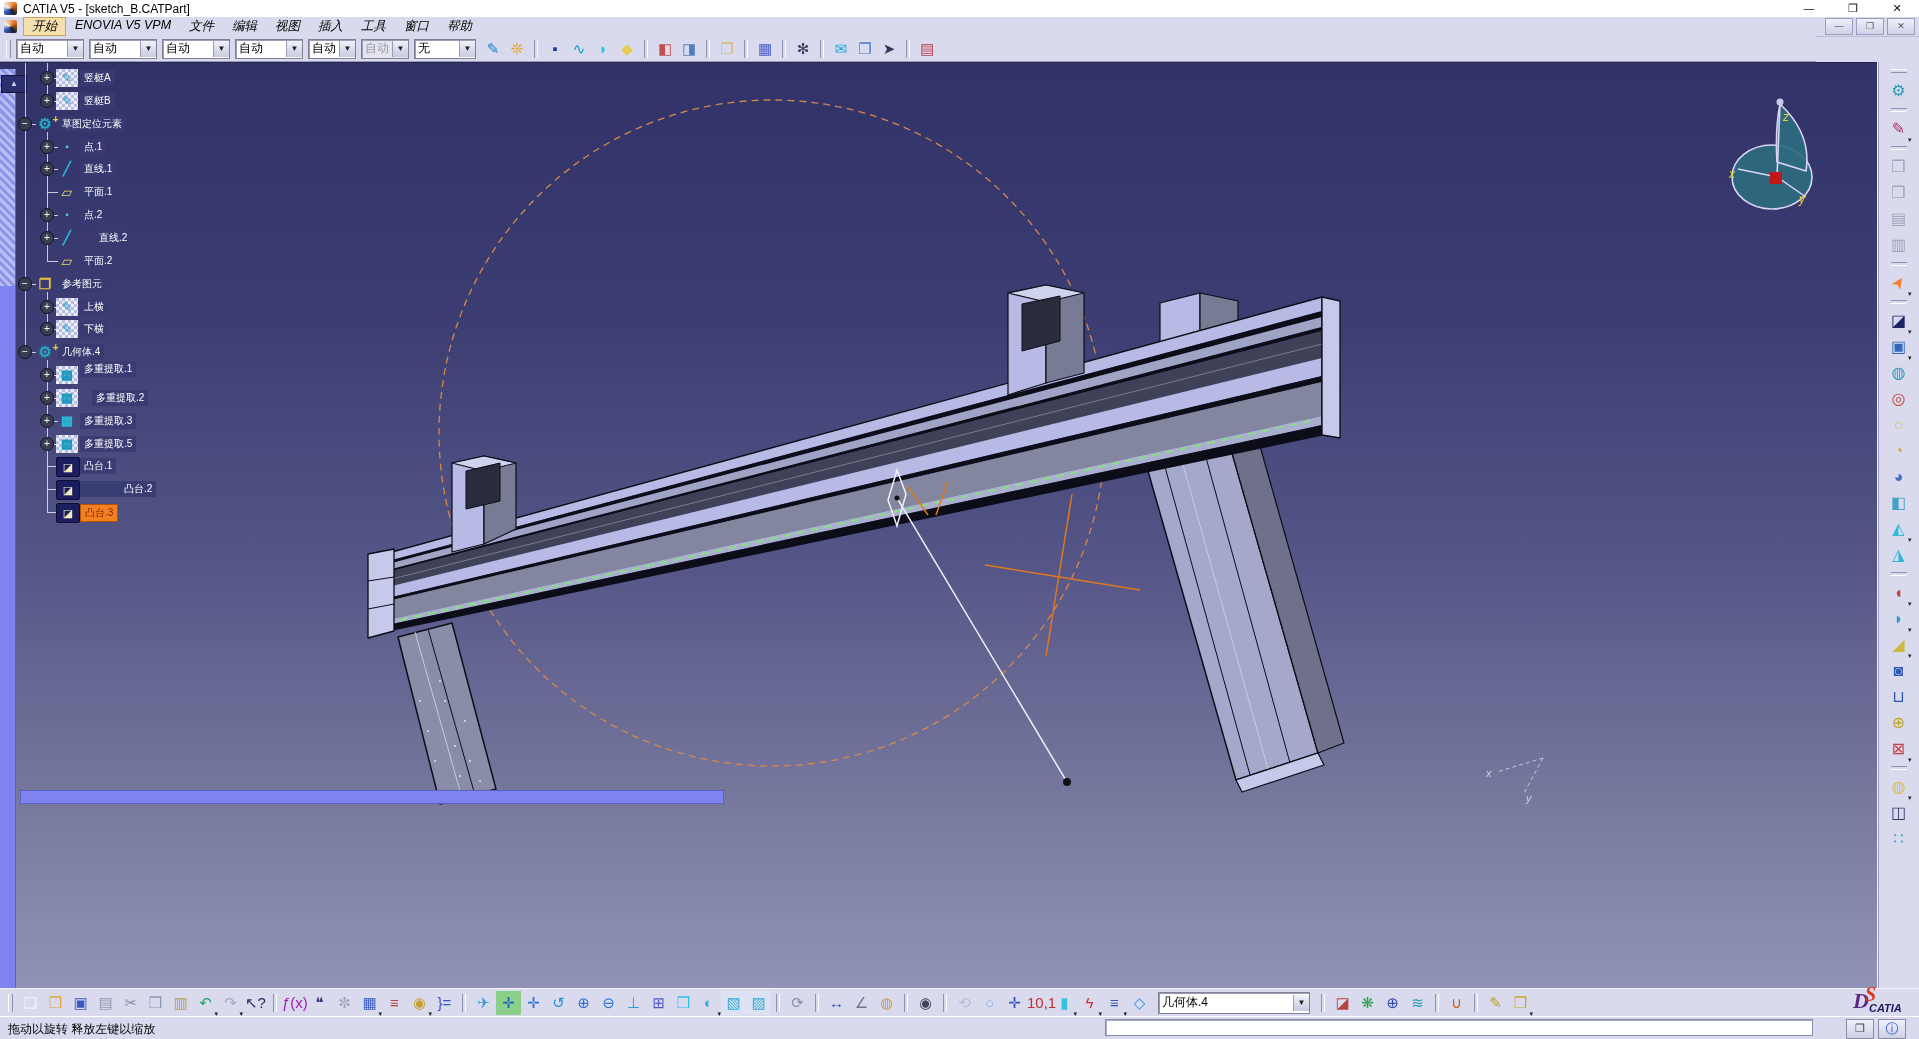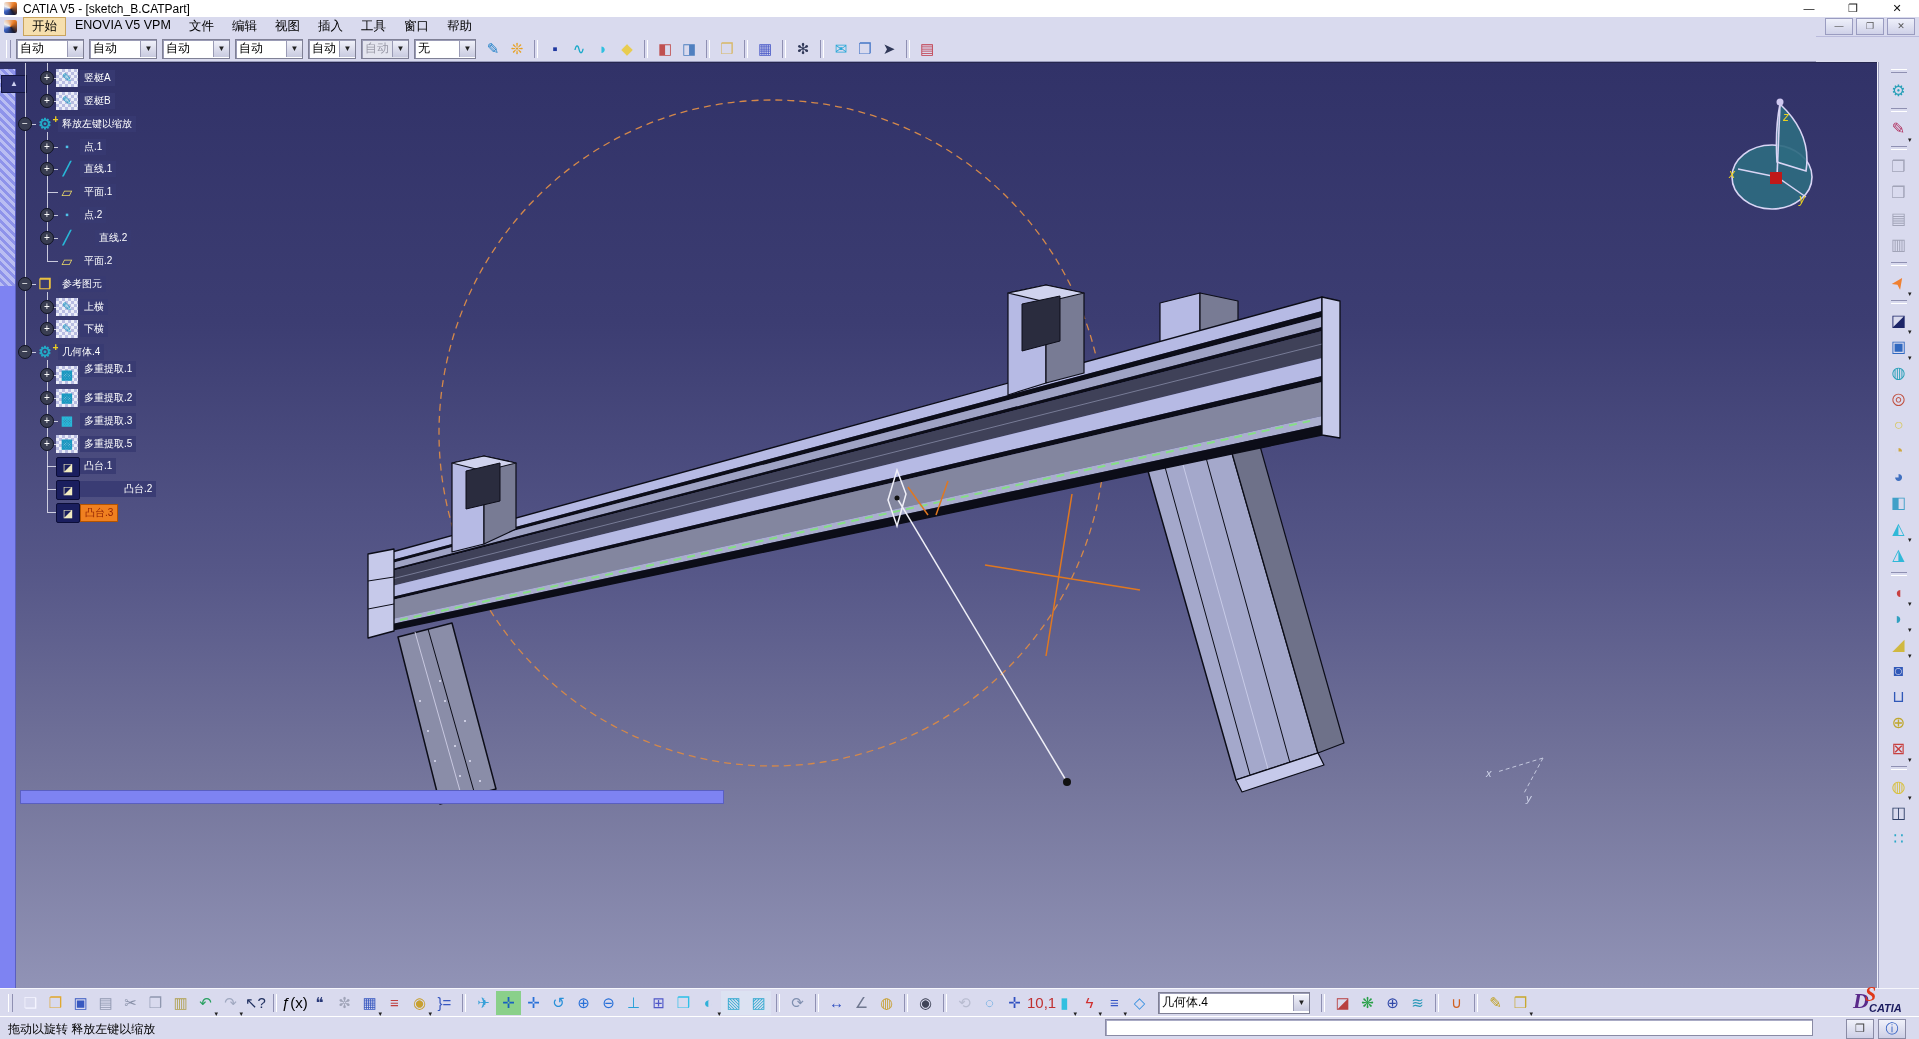--- a/index.html
+++ b/index.html
@@ -121,21 +121,21 @@
     <span>CATIA V5 - [sketch_B.CATPart]</span>
     <span class="win-controls">
         <span class="win-btn">—</span>
         <span class="win-btn">❐</span>
         <span class="win-btn">✕</span>
       </span>
   </div>
 
   <div class="menubar">
     <span class="app-ico"></span>
-    <span id="menu-items" style="display:flex;">
+    <span id="menu-items" style="display:flex;font-style:italic;">
         <span class="menu-item active">开始</span>
         <span class="menu-item">ENOVIA V5 VPM</span>
         <span class="menu-item">文件</span>
         <span class="menu-item">编辑</span>
         <span class="menu-item">视图</span>
         <span class="menu-item">插入</span>
         <span class="menu-item">工具</span>
         <span class="menu-item">窗口</span>
         <span class="menu-item">帮助</span>
       </span>
@@ -318,21 +318,21 @@
         <div class="texp" style="left: 40px; top: 0px;">+</div>
         <span class="ti ti-sketch" style="left: 56px; top: -2px;">✎</span>
         <span class="tlabel" style="left: 80px; top: -1px;">竖梃A</span>
         <div class="tl" style="left: 47px; top: 30px; width: 11px; height: 1px;"></div>
         <div class="texp" style="left: 40px; top: 23px;">+</div>
         <span class="ti ti-sketch" style="left: 56px; top: 21px;">✎</span>
         <span class="tlabel" style="left: 80px; top: 22px;">竖梃B</span>
         <div class="tl" style="left: 25px; top: 53px; width: 11px; height: 1px;"></div>
         <div class="texp" style="left: 18px; top: 46px;">−</div>
         <span class="ti ti-geometry-set" style="left: 34px; top: 44px;">⚙<i>+</i></span>
-        <span class="tlabel" style="left: 58px; top: 45px;">释放左键以缩放</span>
+        <span class="tlabel" style="left: 58px; top: 45px;">草图定位元素</span>
         <div class="tl" style="left: 47px; top: 76px; width: 11px; height: 1px;"></div>
         <div class="texp" style="left: 40px; top: 69px;">+</div>
         <span class="ti ti-point" style="left: 56px; top: 67px;">▪</span>
         <span class="tlabel" style="left: 80px; top: 68px;">点.1</span>
         <div class="tl" style="left: 47px; top: 98px; width: 11px; height: 1px;"></div>
         <div class="texp" style="left: 40px; top: 91px;">+</div>
         <span class="ti ti-line" style="left: 56px; top: 89px;">╱</span>
         <span class="tlabel" style="left: 80px; top: 90px;">直线.1</span>
         <div class="tl" style="left: 47px; top: 121px; width: 11px; height: 1px;"></div>
         <span class="ti ti-plane" style="left: 56px; top: 112px;">▱</span>
@@ -364,21 +364,21 @@
         <div class="texp" style="left: 18px; top: 274px;">−</div>
         <span class="ti ti-geometry-set" style="left: 34px; top: 272px;">⚙<i>+</i></span>
         <span class="tlabel" style="left: 58px; top: 273px;">几何体.4</span>
         <div class="tl" style="left: 47px; top: 304px; width: 11px; height: 1px;"></div>
         <div class="texp" style="left: 40px; top: 297px;">+</div>
         <span class="ti ti-multi-extract" style="left: 56px; top: 295px;">▩</span>
         <span class="tlabel" style="left: 80px; top: 290px;">多重提取.1</span>
         <div class="tl" style="left: 47px; top: 327px; width: 11px; height: 1px;"></div>
         <div class="texp" style="left: 40px; top: 320px;">+</div>
         <span class="ti ti-multi-extract" style="left: 56px; top: 318px;">▩</span>
-        <span class="tlabel" style="left: 80px; top: 319px;">多重提取.2</span>
+        <span class="tlabel" style="left: 92px; top: 319px;">多重提取.2</span>
         <div class="tl" style="left: 47px; top: 350px; width: 11px; height: 1px;"></div>
         <div class="texp" style="left: 40px; top: 343px;">+</div>
         <span class="ti ti-multi-extract2" style="left: 56px; top: 341px;">▩</span>
         <span class="tlabel" style="left: 80px; top: 342px;">多重提取.3</span>
         <div class="tl" style="left: 47px; top: 373px; width: 11px; height: 1px;"></div>
         <div class="texp" style="left: 40px; top: 366px;">+</div>
         <span class="ti ti-multi-extract" style="left: 56px; top: 364px;">▩</span>
         <span class="tlabel" style="left: 80px; top: 365px;">多重提取.5</span>
         <div class="tl" style="left: 47px; top: 395px; width: 11px; height: 1px;"></div>
         <span class="ti ti-pad" style="left: 56px; top: 386px;">◪</span>
@@ -435,21 +435,21 @@
       <span class="bt-icon"><span style="color: rgb(224, 168, 48);">❐</span></span>
       <span class="bt-icon"><span style="color: rgb(56, 88, 192);">▣</span></span>
       <span class="bt-icon"><span style="color: rgb(144, 152, 176);">▤</span></span>
       <span class="bt-icon"><span style="color: rgb(136, 144, 168);">✂</span></span>
       <span class="bt-icon"><span style="color: rgb(144, 152, 176);">❒</span></span>
       <span class="bt-icon"><span style="color: rgb(176, 160, 80);">▥</span></span>
       <span class="bt-icon"><span style="color: rgb(40, 160, 96);">↶</span><span class="dd">▾</span></span>
       <span class="bt-icon"><span style="color: rgb(160, 168, 192);">↷</span><span class="dd">▾</span></span>
       <span class="bt-icon"><span style="color: rgb(32, 48, 96);">↖?</span></span>
       <span class="tb-sep"></span>
-      <span class="bt-icon small2"><span style="color: #000000;">ƒ(x)</span></span>
+      <span class="bt-icon small2"><span style="color: #a21caf;">ƒ(x)</span></span>
       <span class="bt-icon"><span style="color: rgb(40, 56, 120);">❝</span></span>
       <span class="bt-icon"><span style="color: rgb(160, 164, 184);">✼</span></span>
       <span class="bt-icon"><span style="color: rgb(56, 88, 192);">▦</span><span class="dd">▾</span></span>
       <span class="bt-icon"><span style="color: rgb(192, 64, 64);">≡</span></span>
       <span class="bt-icon"><span style="color: rgb(200, 160, 48);">◉</span><span class="dd">▾</span></span>
       <span class="bt-icon small2"><span style="color: rgb(56, 88, 192);">}=</span></span>
       <span class="tb-sep"></span>
       <span class="bt-icon"><span style="color: rgb(56, 160, 216);">✈</span></span>
       <span class="bt-icon chip" style="background: rgb(138, 208, 138);"><span style="color: rgb(24, 96, 192);">✛</span></span>
       <span class="bt-icon"><span style="color: rgb(40, 112, 216);">✛</span></span>

